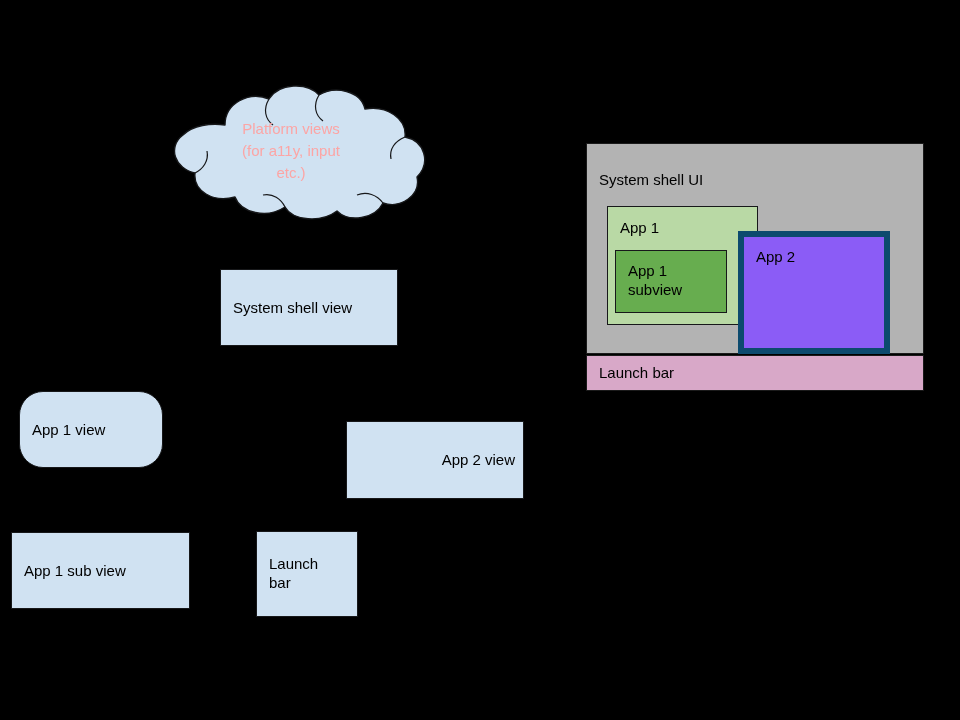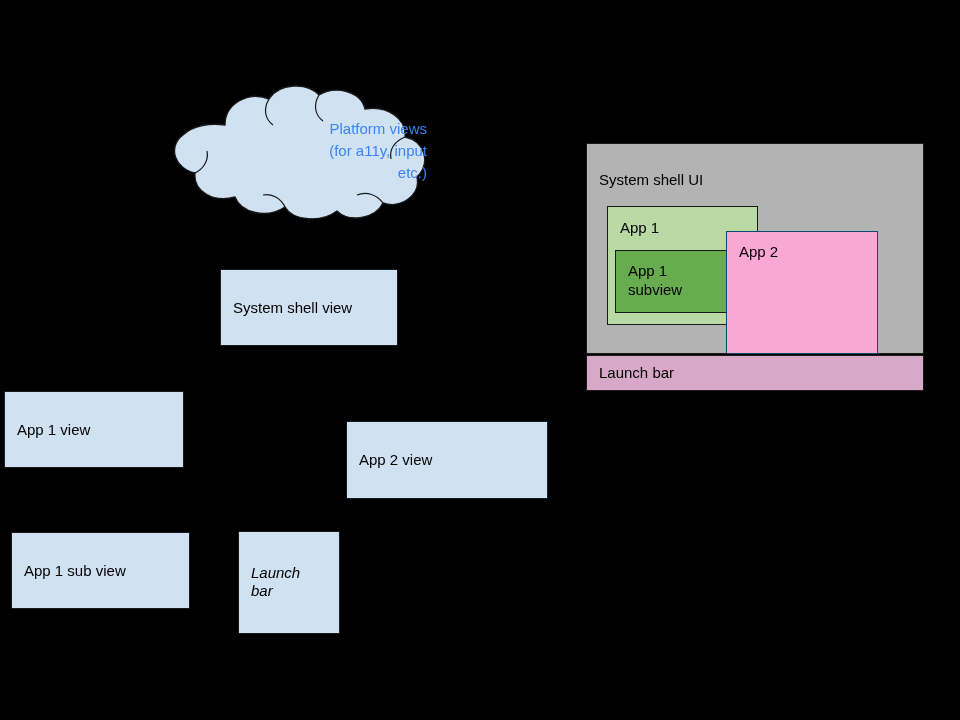--- a/index.html
+++ b/index.html
@@ -66,22 +66,23 @@
   .app1-subview {
     background: #67ad4f;
     border: 1px solid #17181a;
   }
   .app1-subview .label {
     top: 11px;
     font-size: 15px;
   }
 
   .app2-window {
-    background: #f9a8d4;
-    border: 1px solid #0c4a6e;
+    background: #8b5cf6;
+    border: 6px solid #0c4a6e;
+    margin-left: 12px;
   }
   .app2-window .label {
     top: 11px;
     font-size: 15px;
   }
 
   .launchbar-strip {
     background: #d8a8c8;
     border: 1px solid #1a1a1a;
   }
@@ -102,26 +103,26 @@
   .cloud-wrap svg {
     position: absolute;
     inset: 0;
     width: 100%;
     height: 100%;
     display: block;
   }
   .cloud-text {
     position: absolute;
     left: 0;
-    right: 4px;
+    right: 12px;
     top: 33px;
-    text-align: right;
+    text-align: center;
     font-size: 15px;
     line-height: 1.45;
-    color: #3b82f6;
+    color: #fca5a5;
     white-space: pre-line;
     pointer-events: none;
   }
 </style>
 </head>
 <body>
 
 <div id="canvas">
 
   <div class="cloud-wrap">
@@ -148,33 +149,33 @@
     </svg>
     <div class="cloud-text">Platform views
 (for a11y, input
 etc.)</div>
   </div>
 
   <div class="box view-node" style="left:220px; top:269px; width:178px; height:77px;">
     <span class="label">System shell view</span>
   </div>
 
-  <div class="box view-node" style="left:4px; top:391px; width:180px; height:77px;">
+  <div class="box view-node" style="left:19px; top:391px; width:144px; height:77px;border-radius:24px;">
     <span class="label">App 1 view</span>
   </div>
 
-  <div class="box view-node" style="left:346px; top:421px; width:202px; height:78px;">
+  <div class="box view-node" style="left:346px; top:421px; width:178px; height:78px;text-align:right;">
     <span class="label">App 2 view</span>
   </div>
 
   <div class="box view-node" style="left:11px; top:532px; width:179px; height:77px;text-decoration:underline;">
     <span class="label">App 1 sub view</span>
   </div>
 
-  <div class="box view-node" style="left:238px; top:531px; width:102px; height:103px;font-style:italic;">
+  <div class="box view-node" style="left:256px; top:531px; width:102px; height:86px;">
     <span class="label">Launch
 bar</span>
   </div>
 
   <div class="box shell-panel" style="left:586px; top:143px; width:338px; height:211px;">
     <span class="label">System shell UI</span>
   </div>
 
   <div class="box app1-window" style="left:607px; top:206px; width:151px; height:119px;">
     <span class="label">App 1</span>

